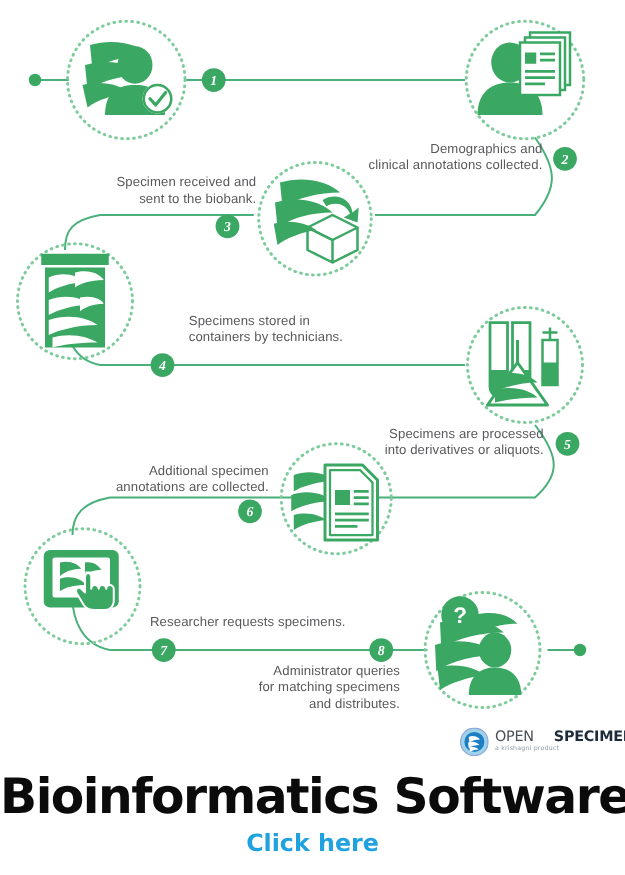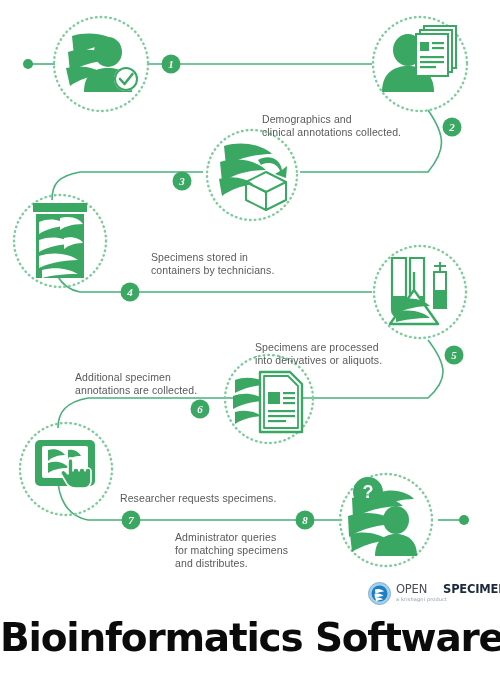--- a/index.html
+++ b/index.html
@@ -27,21 +27,21 @@
   .step-label {
     position: absolute;
     color: #58595b;
     font-family: "Liberation Sans", sans-serif;
     font-size: 10.5px;
     line-height: 13px;
     letter-spacing: 0.1px;
     white-space: pre-line;
   }
   .ta-left   { text-align: left; }
-  .ta-right  { text-align: left; }
+  .ta-right  { text-align: right; }
 
   .badge-num {
     font-family: "Liberation Serif", serif;
     font-style: italic;
     font-weight: bold;
     font-size: 11px;
     fill: #ffffff;
   }
 
   
@@ -340,20 +340,22 @@
     <g>
       <circle cx="305" cy="520" r="9.5" fill="#3aa863"></circle>
       <text class="badge-num" x="305" y="524" text-anchor="middle">8</text>
     </g>
   </svg>
 
 
   <div class="step-label ta-right" style="left:262px; top:113px; width:172px;">Demographics and
 clinical annotations collected.</div>
 
+  <div class="step-label ta-right" style="left:60px;  top:140px; width:145px;">Specimen received and
+sent to the biobank.</div>
 
   <div class="step-label ta-left" style="left:121px; top:251px; width:160px;margin-left:30px;">Specimens stored in
 containers by technicians.</div>
 
   <div class="step-label ta-right" style="left:255px; top:341px; width:180px;">Specimens are processed
 into derivatives or aliquots.</div>
 
   <div class="step-label ta-right" style="left:75px;  top:371px; width:140px;">Additional specimen
 annotations are collected.</div>
 
@@ -377,15 +379,16 @@
     <div id="logo-text">
       <div id="logo-word">
         <span class="open">OPEN</span><span class="spec">SPECIMEN</span>
       </div>
       <div id="logo-tag">a krishagni product</div>
     </div>
   </div>
 
   <div id="banner">
     <div id="headline">Bioinformatics Software</div>
+    <div id="cta">Click here</div>
   </div>
 
 </div>
 
 </body></html>

